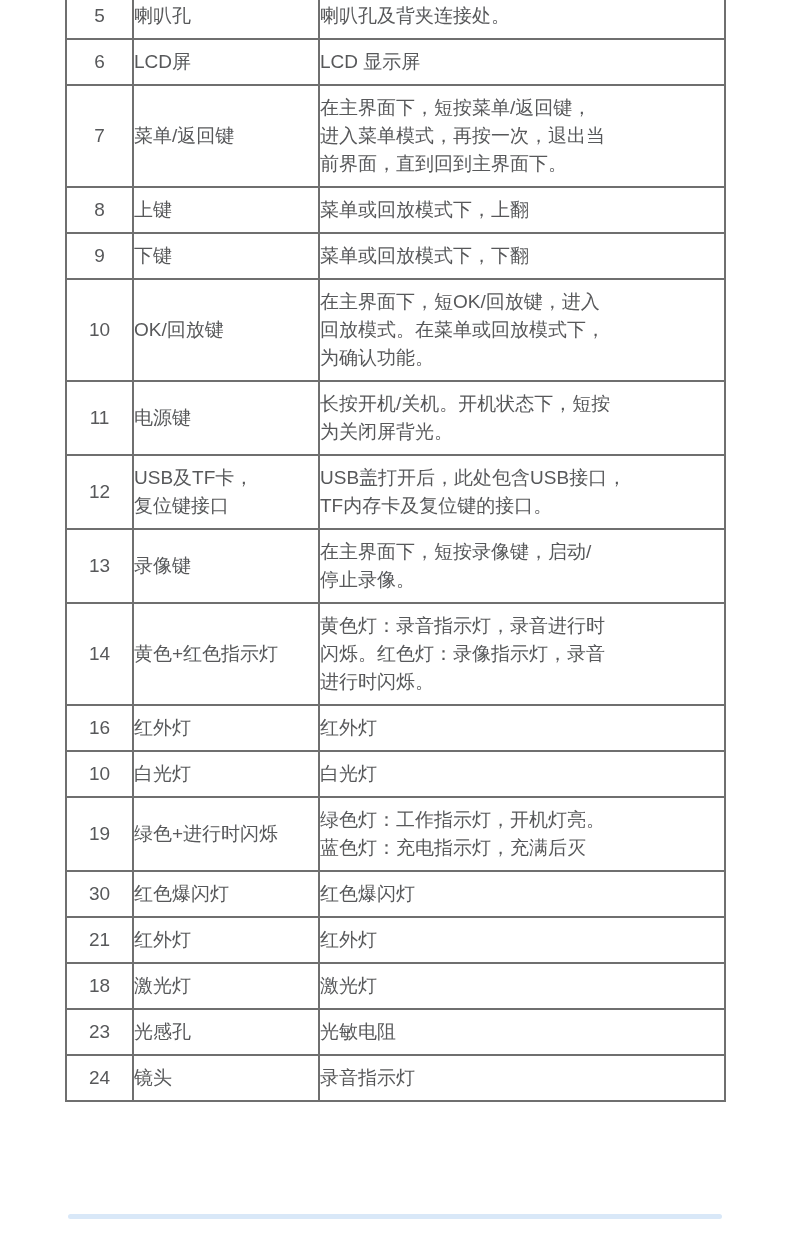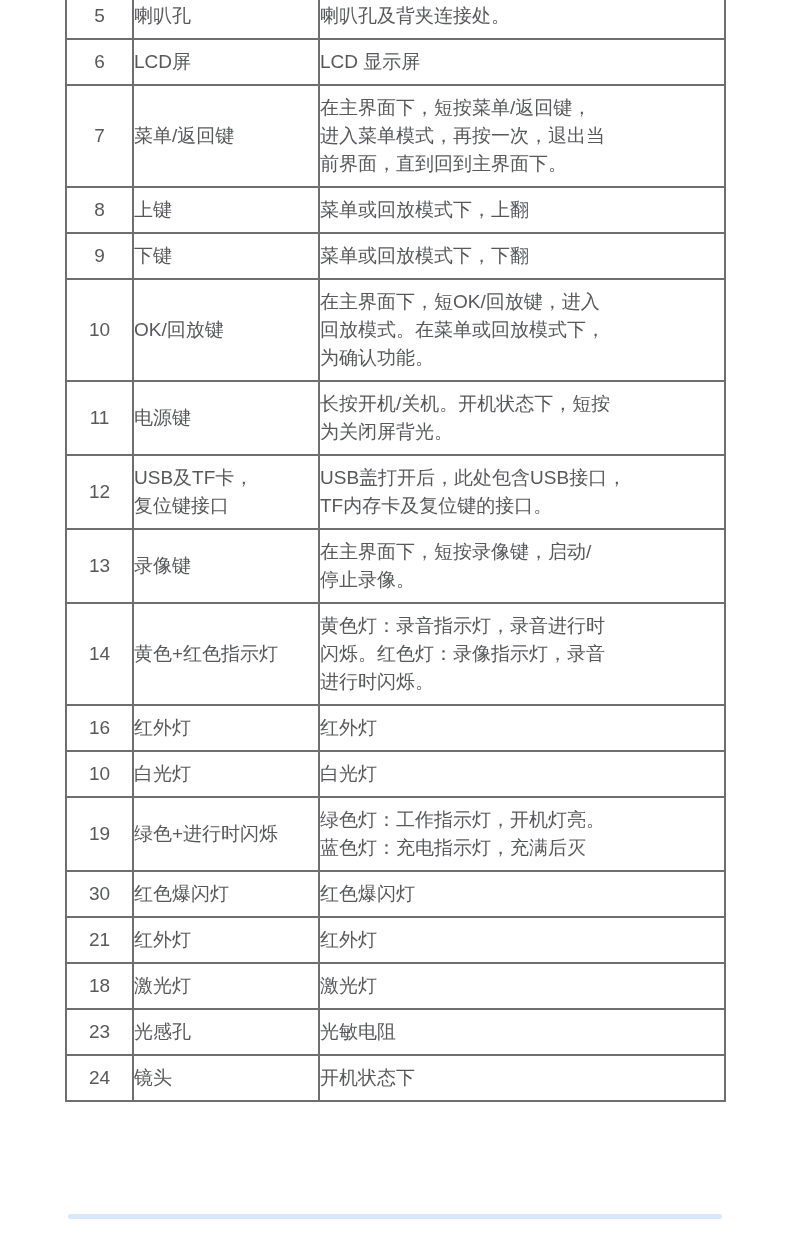--- a/index.html
+++ b/index.html
@@ -186,20 +186,20 @@
 
     <tr>
       <td class="c-num">23</td>
       <td class="c-name">光感孔</td>
       <td class="c-desc">光敏电阻</td>
     </tr>
 
     <tr>
       <td class="c-num">24</td>
       <td class="c-name">镜头</td>
-      <td class="c-desc">开机状态下</td>
+      <td class="c-desc">录音指示灯</td>
     </tr>
   </tbody>
   </table>
 
   <div class="bottom-bar"></div>
 
 </div>
 
 </body></html>

